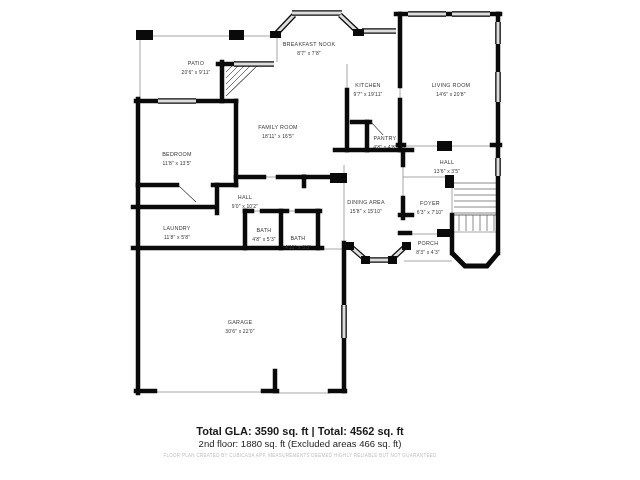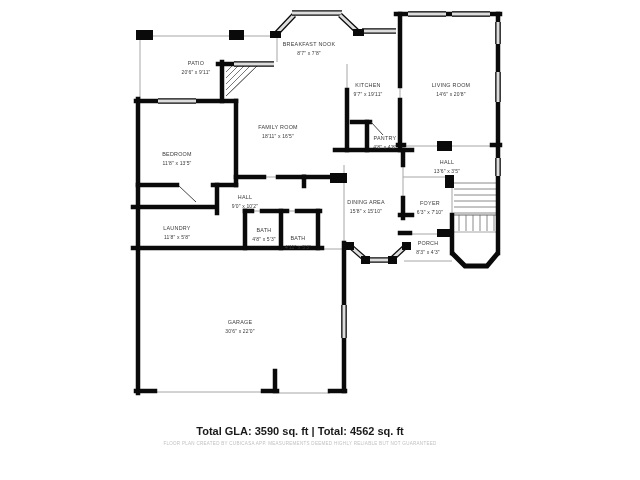--- a/index.html
+++ b/index.html
@@ -173,15 +173,16 @@
         <text x="177" y="230" text-anchor="middle"><tspan x="177" class="rname">LAUNDRY</tspan><tspan x="177" dy="9" class="rdims">11'8" x 5'8"</tspan></text>
         <text x="264" y="232" text-anchor="middle"><tspan x="264" class="rname">BATH</tspan><tspan x="264" dy="9" class="rdims">4'8" x 5'3"</tspan></text>
         <text x="298" y="240" text-anchor="middle"><tspan x="298" class="rname">BATH</tspan><tspan x="298" dy="9" class="rdims">4'11" x 5'3"</tspan></text>
         <text x="428" y="245" text-anchor="middle"><tspan x="428" class="rname">PORCH</tspan><tspan x="428" dy="9" class="rdims">8'3" x 4'3"</tspan></text>
         <text x="240" y="324" text-anchor="middle"><tspan x="240" class="rname">GARAGE</tspan><tspan x="240" dy="9" class="rdims">30'6" x 22'0"</tspan></text>
       </g>
   </svg>
 
   <div class="summary">
     <div class="total">Total GLA: 3590 sq. ft | Total: 4562 sq. ft</div>
+    <div class="floor">2nd floor: 1880 sq. ft (Excluded areas 466 sq. ft)</div>
     <div class="disclaimer">FLOOR PLAN CREATED BY CUBICASA APP. MEASUREMENTS DEEMED HIGHLY RELIABLE BUT NOT GUARANTEED</div>
   </div>
 </div>
 
 </body></html>

